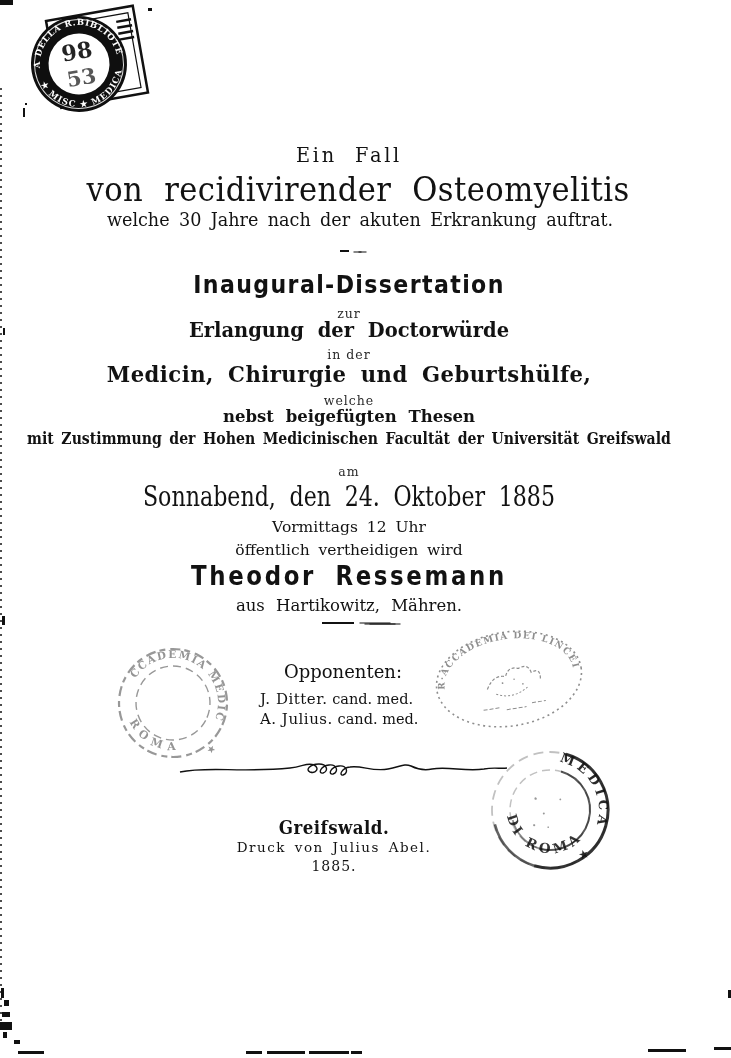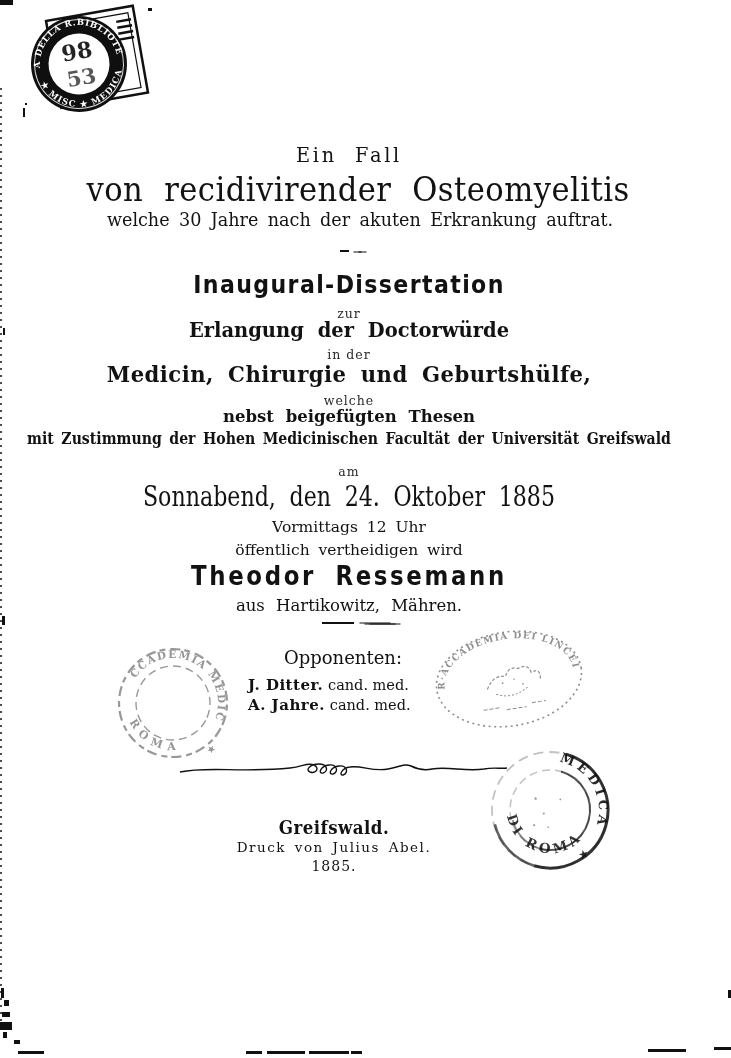--- a/index.html
+++ b/index.html
@@ -18,24 +18,24 @@
   .zur{top:306px;} .inder{top:347px;} .welche{top:393px;} .am{top:464px;}
   .erlangung{top:319px;font-size:19.5px;font-weight:bold;word-spacing:7px;}
   .faculties{top:360px;font-size:23px;font-weight:bold;letter-spacing:.5px;word-spacing:7px;}
   .thesen{top:407px;font-size:16.5px;font-weight:bold;word-spacing:6px;}
   .approval{top:429px;font-size:16px;font-weight:bold;word-spacing:3px;}
   .date{top:481px;font-size:27px;word-spacing:8px;}
   .time{top:518px;font-size:15.5px;word-spacing:4px;}
   .defend{top:541px;font-size:15.5px;word-spacing:4px;}
   .author{top:561px;font-size:26px;font-family:"DejaVu Sans",sans-serif;font-weight:bold;letter-spacing:3px;word-spacing:10px;}
   .origin{top:596px;font-size:16.5px;word-spacing:6px;}
-  .opponents{position:absolute;left:248px;top:647px;width:190px;}
+  .opponents{position:absolute;left:248px;top:661px;width:190px;}
   .opp-heading{font-size:18px;text-align:center;margin:0 0 8px 0;}
   .opp-row{font-size:15px;line-height:19.5px;white-space:nowrap;}
-  .opp-name{font-weight:bold;letter-spacing:.5px;}
+  .opp-name{font-weight:normal;letter-spacing:.5px;margin-left:12px;}
   .opp-deg{font-size:14.5px;}
   .imprint{left:-63px;}
   .city{top:817px;font-size:18.5px;font-weight:bold;letter-spacing:.5px;}
   .printer{top:839px;font-size:13.5px;letter-spacing:1.5px;word-spacing:3px;}
   .year{top:858px;font-size:14px;letter-spacing:1px;}
   .stamp{position:absolute;}
   .sep-dash{position:absolute;left:340px;top:250px;width:9px;height:2px;background:#111;
     box-shadow:13px 1px 0 -.5px #111,18px 1px 0 -.5px #111;}
   .mini-rule{position:absolute;left:322px;top:622px;width:32px;height:2px;background:#111;
     box-shadow:37px 0 0 -.5px #111,42px 1px 0 -.5px #111,47px 1px 0 -.5px #111;}
@@ -98,21 +98,21 @@
   <div class="line origin">aus Hartikowitz, Mähren.</div>
   <div class="mini-rule"></div>
 
   <div class="opponents">
     <div class="opp-heading">Opponenten:</div>
     <div class="opp-row">
       <span class="opp-name">J. Ditter.</span>
       <span class="opp-deg">cand. med.</span>
     </div>
     <div class="opp-row">
-      <span class="opp-name">A. Jahre.</span>
+      <span class="opp-name">A. Julius.</span>
       <span class="opp-deg">cand. med.</span>
     </div>
   </div>
 
   <svg class="stamp" style="left:98px;top:628px;" width="150" height="150" viewBox="0 0 150 150">
     <g transform="rotate(28 75 75)" opacity=".55">
       <circle cx="75" cy="75" r="54" fill="none" stroke="#444" stroke-width="2.2" stroke-dasharray="10 4 6 5"></circle>
       <circle cx="75" cy="75" r="37" fill="none" stroke="#444" stroke-width="1.4" stroke-dasharray="8 5"></circle>
       <defs>
         <path id="accl-top" d="M30,75 A45,45 0 0 1 120,75"></path>

